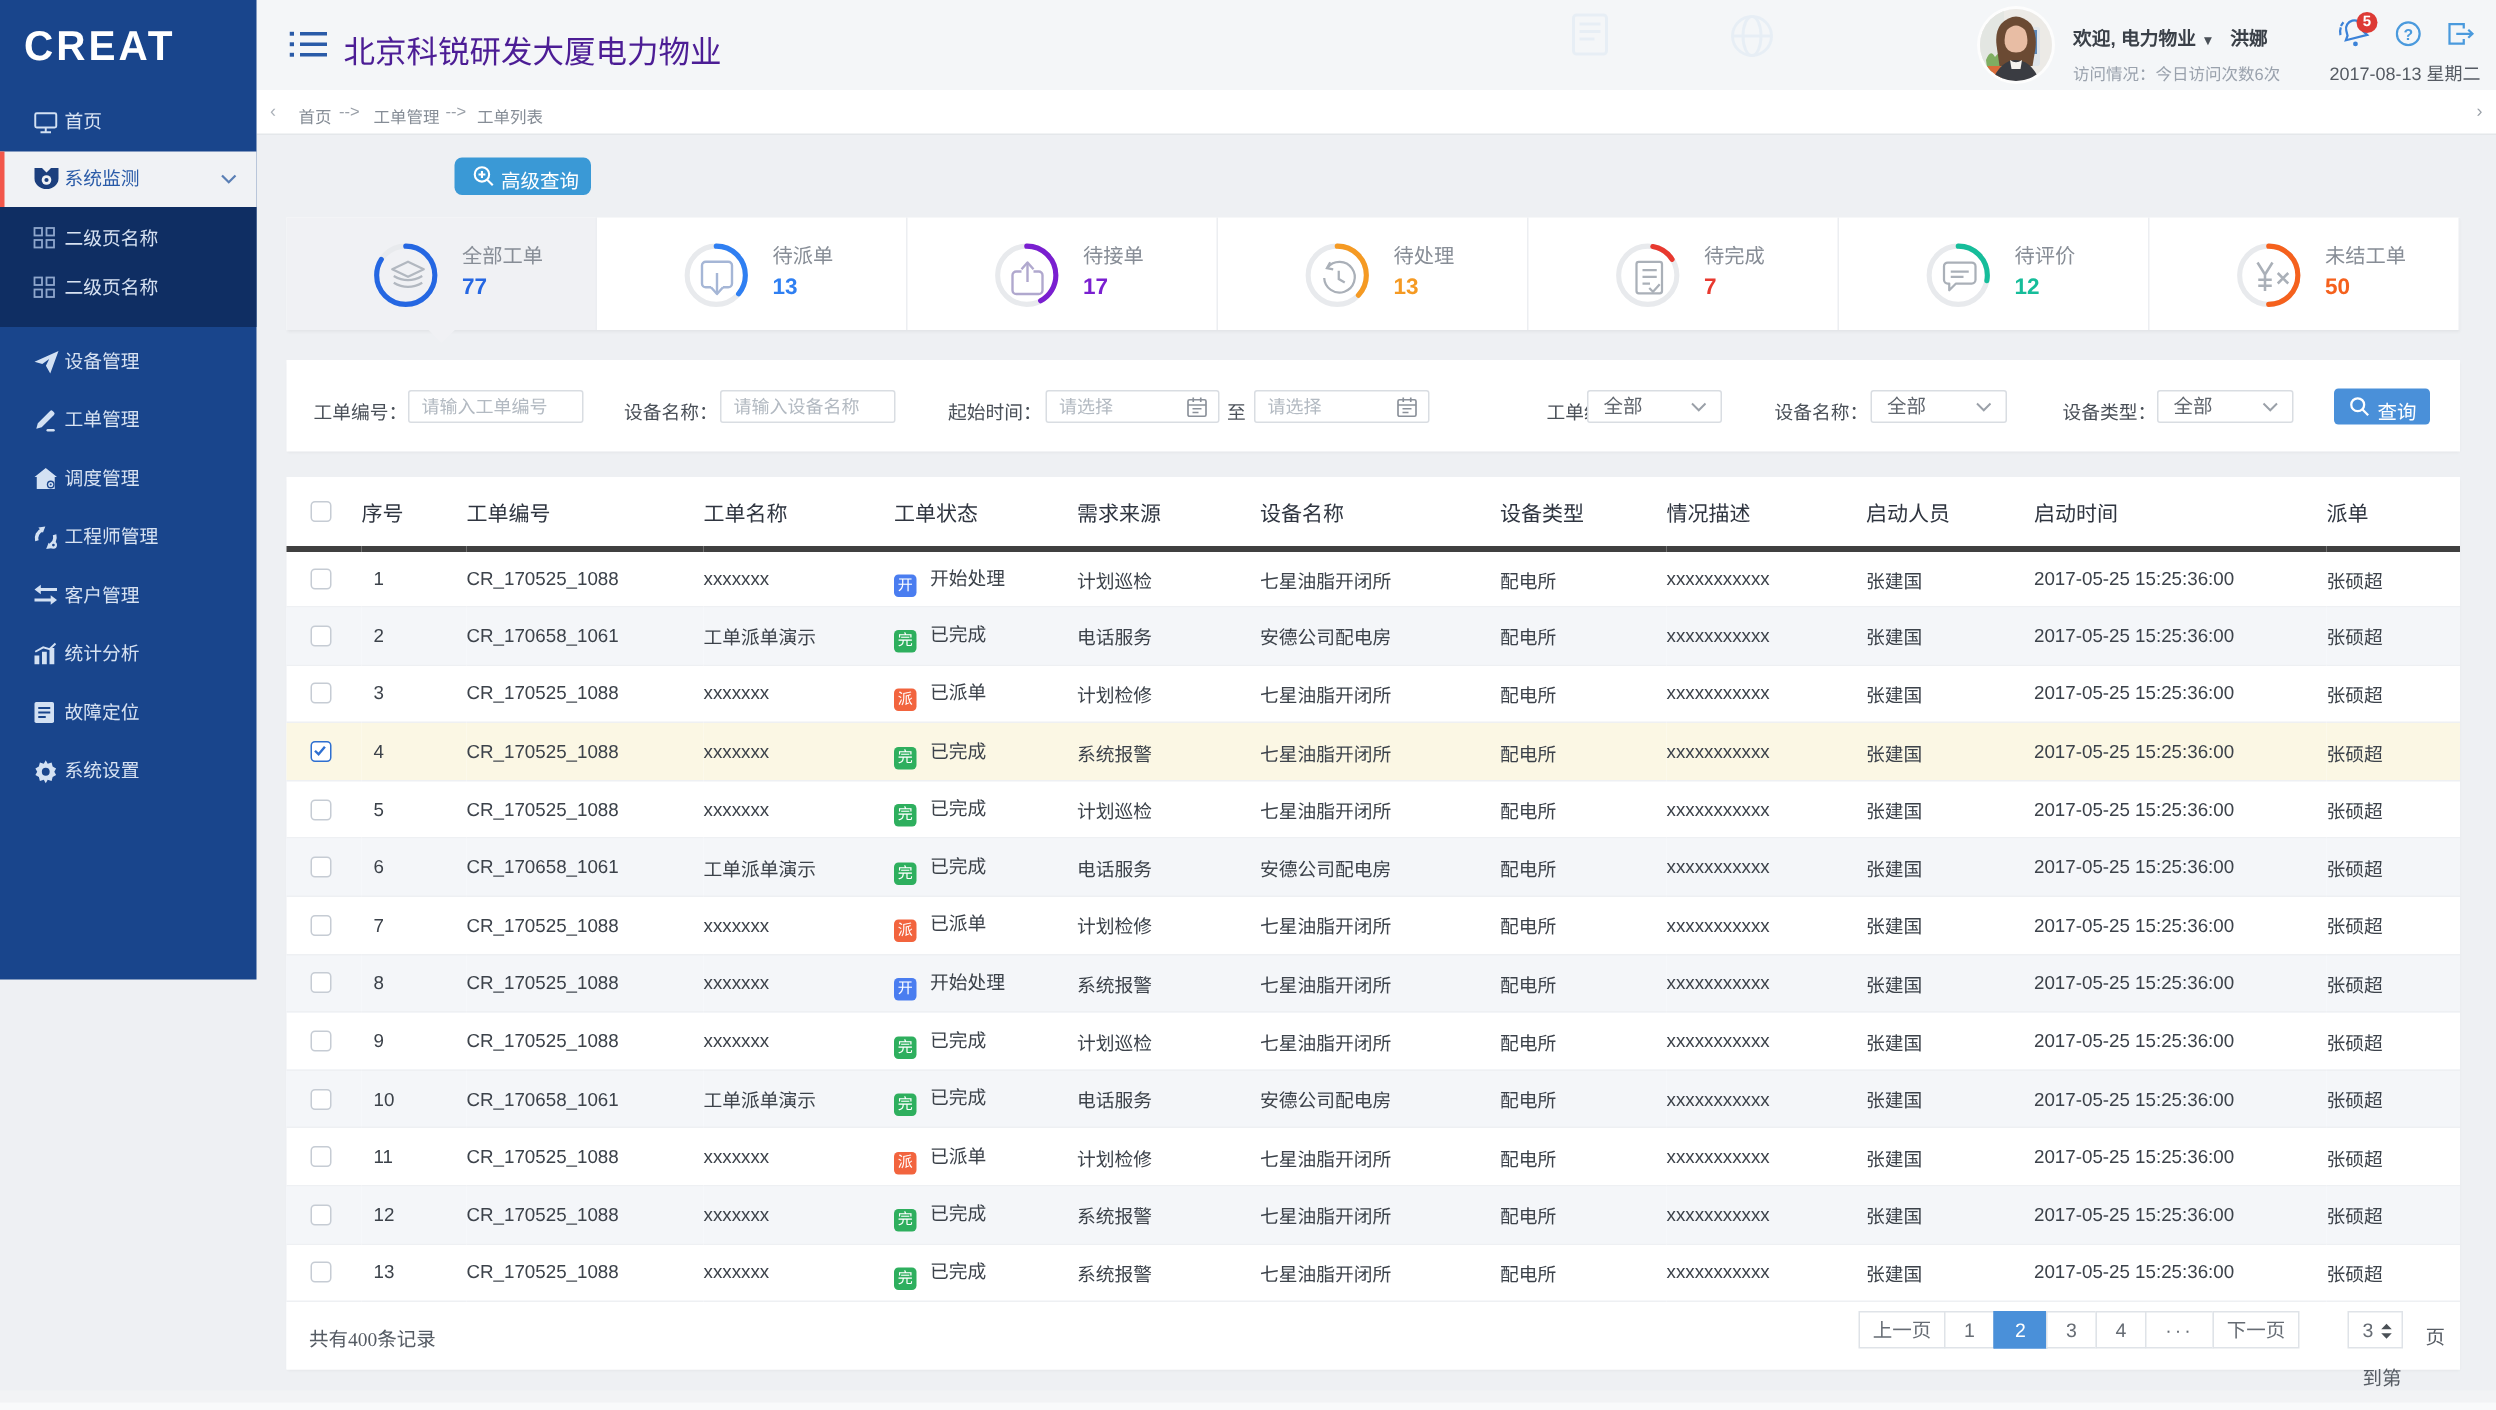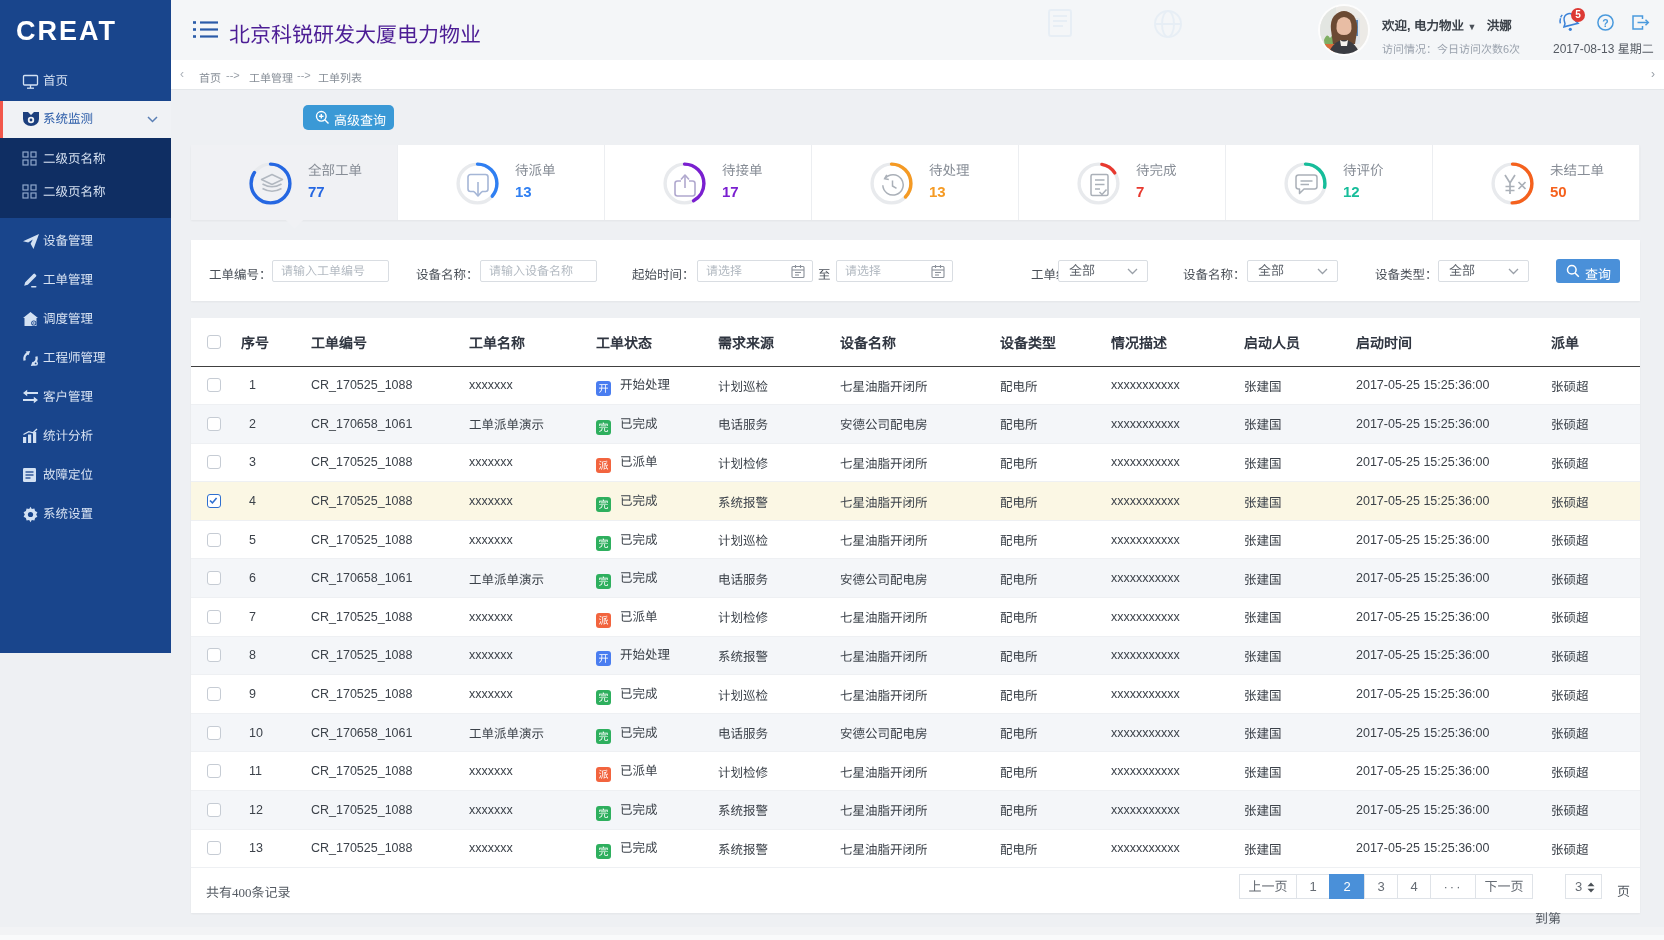--- a/index.html
+++ b/index.html
@@ -50,21 +50,21 @@
   .flabel { position:absolute; top:264px; font-size:12.5px; color:#4a5058; white-space:nowrap; }
   .fbox { position:absolute; top:260px; height:22px; border:1px solid #d9dde2; border-radius:2px; background:#fff; font-size:12px; color:#b3bac2; line-height:20px; padding-left:8px; }
   .fsel { position:absolute; top:260px; height:22px; border:1px solid #d9dde2; border-radius:2px; background:#fff; font-size:13px; color:#5f656d; line-height:20px; padding-left:10px; }
   .calico { position:absolute; right:7px; top:3px; }
   .selchev { position:absolute; right:9px; top:7px; }
   #btn-q { left:1556px; top:259px; width:64px; height:24px; background:#4a90d9; border-radius:3px; }
 
   
   #tablewrap { left:191px; top:318px; width:1449px; height:595px; background:#fff; box-shadow:0 1px 2px rgba(0,0,0,.05); }
   table { border-collapse:collapse; width:1449px; table-layout:fixed; }
-  th { height:48px; text-align:left; font-size:14px; color:#2f3540; border-bottom:1px solid #404040; font-weight:bold; padding:0; }
+  th { height:48px; text-align:left; font-size:14px; color:#2f3540; border-bottom:4px solid #404040; font-weight:normal; padding:0; }
   td { height:38.6px; font-size:12.5px; color:#3c424a; border-bottom:1px solid #eef0f3; padding:0; }
   tr.even td { background:#f4f6f9; }
   tr.sel td { background:#fbf7e4; }
   .cb { width:14px; height:14px; border:1px solid #c6ccd4; border-radius:3px; background:#fff; margin-left:16px; }
   .cb.on { background:#fff; border:1.5px solid #2e6fd0; }
   .badge2 { display:inline-block; width:15px; height:15px; border-radius:3px; color:#fff; font-size:10px; text-align:center; line-height:15px; margin-right:9px; vertical-align:-3px; }
   .b-blue { background:#4a7df0; }
   .b-green { background:#2eaf5e; }
   .b-red { background:#f2643e; }
   .pl8 { padding-left:8px; }
@@ -718,21 +718,21 @@
 
   <div id="tfoot">
     <span style="position:absolute;left:15px;top:14px;font-family:Liberation Serif, serif;">共有400条记录</span>
     <div class="pbtn" style="left:1048px;width:58px;">上一页</div>
     <div class="pbtn" style="left:1105px;width:34px;">1</div>
     <div class="pbtn on" style="left:1138px;width:36px;">2</div>
     <div class="pbtn" style="left:1173px;width:34px;">3</div>
     <div class="pbtn" style="left:1206px;width:34px;">4</div>
     <div class="pbtn" style="left:1239px;width:46px;letter-spacing:2px;">···</div>
     <div class="pbtn" style="left:1284px;width:58px;">下一页</div>
-    <span style="position:absolute;left:1344px;top:13px;margin-top:27px;">到第</span>
+    <span style="position:absolute;left:1384px;top:13px;margin-top:27px;">到第</span>
     <div class="pbtn" style="left:1374px;width:37px;text-align:left;padding-left:9px;">3
       <svg style="position:absolute;right:6px;top:7px;" width="8" height="11" viewBox="0 0 8 11">
           <path d="M0.5 4.2 L4 0.5 L7.5 4.2z" fill="#4a5056"></path>
           <path d="M0.5 6.8 L4 10.5 L7.5 6.8z" fill="#4a5056"></path>
         </svg>
     </div>
     <span style="position:absolute;left:1426px;top:13px;">页</span>
   </div>
 
   <div class="abs" style="left:0;top:927px;width:1664px;height:8px;background:#f2f3f5;"></div>

